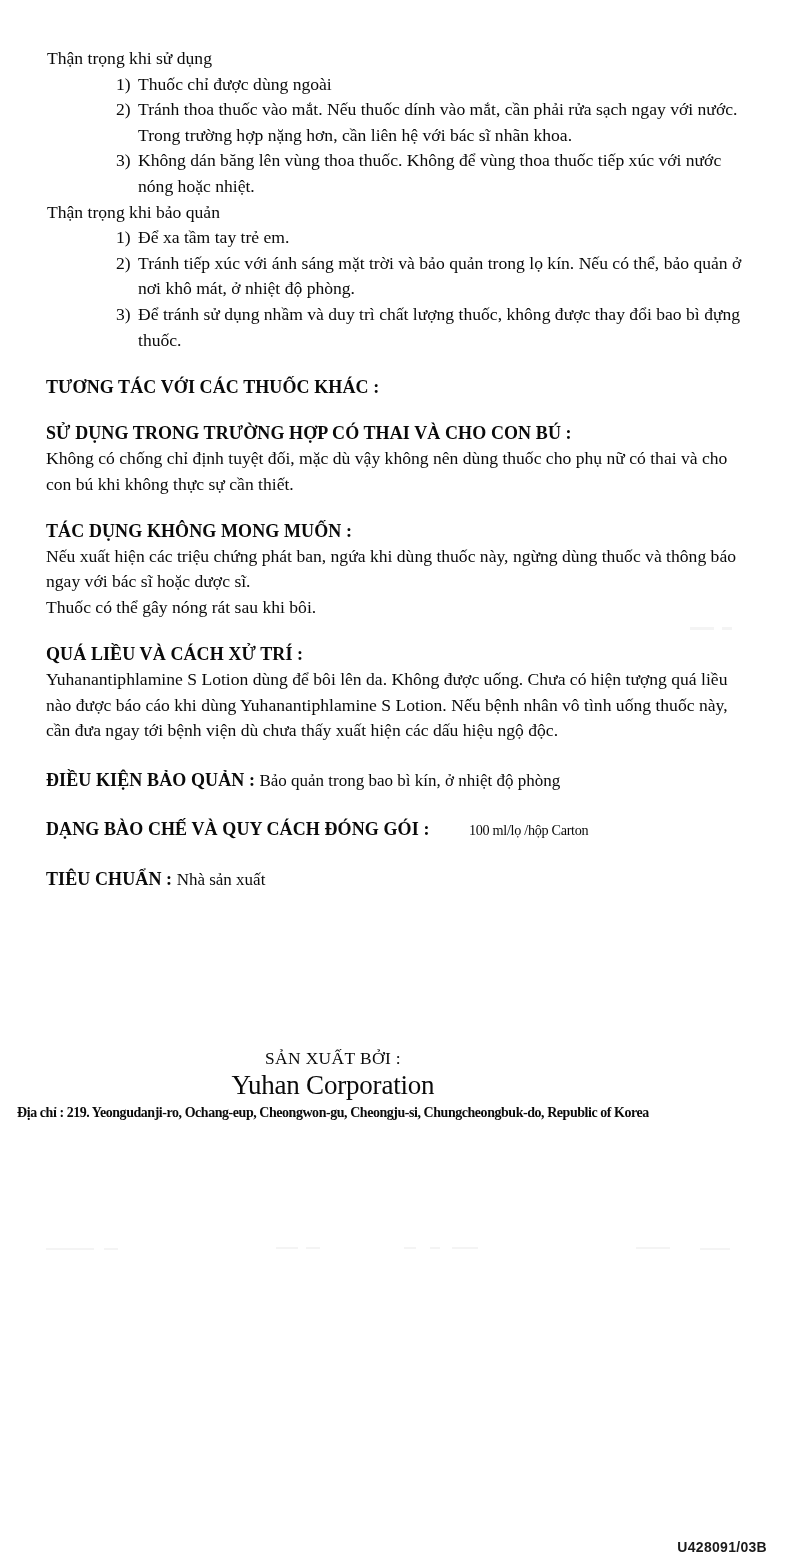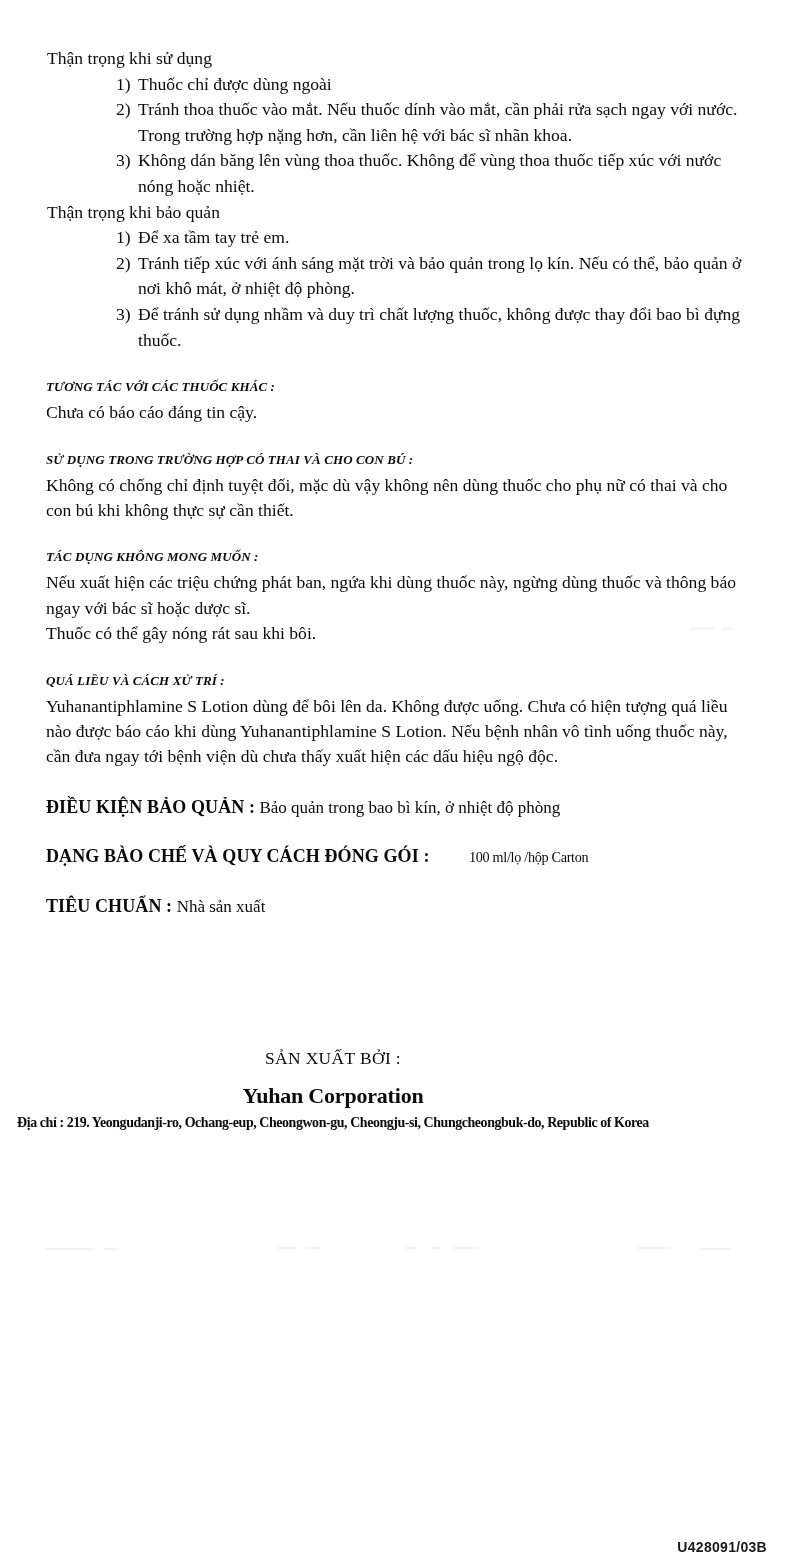--- a/index.html
+++ b/index.html
@@ -63,25 +63,24 @@
     width: 20px;
     text-align: left;
   }
 
   
   .section {
     margin-top: 22px;
   }
   .sec-head {
     font-weight: bold;
-    font-size: 13px;
+    font-size: 18px;
     line-height: 24px;
     letter-spacing: 0.1px;
     margin: 0 0 1px 0;
-    font-style: italic;
   }
   .sec-body {
     font-size: 17.6px;
     line-height: 25.4px;
     margin: 0;
   }
 
   
   .inline-row {
     margin-top: 26px;
@@ -110,25 +109,25 @@
     top: 1046px;
     width: 666px;
     text-align: center;
   }
   .footer .made-by {
     font-size: 17.4px;
     line-height: 24px;
     letter-spacing: 0.4px;
   }
   .footer .company {
-    font-size: 22px;
-    font-weight: bold;
+    font-size: 27px;
+    font-weight: normal;
     line-height: 27px;
     letter-spacing: -0.2px;
-    margin-top: 12px;
+    margin-top: 2px;
   }
   .footer .address {
     font-size: 14.4px;
     font-weight: bold;
     line-height: 20px;
     letter-spacing: -0.45px;
     margin-top: 3px;
     transform: scaleX(0.97);
     transform-origin: center center;
   }
@@ -193,21 +192,20 @@
         </li>
         <li>
           <span class="marker">3)</span>
           <span>Để tránh sử dụng nhầm và duy trì chất lượng thuốc, không được thay đổi bao bì đựng thuốc.</span>
         </li>
       </ul>
     </div>
 
     <div class="section">
       <p class="sec-head">TƯƠNG TÁC VỚI CÁC THUỐC KHÁC :</p>
-      <p class="sec-body">Chưa có báo cáo đáng tin cậy.</p>
     </div>
 
     <div class="section">
       <p class="sec-head">SỬ DỤNG TRONG TRƯỜNG HỢP CÓ THAI VÀ CHO CON BÚ :</p>
       <p class="sec-body">Không có chống chỉ định tuyệt đối, mặc dù vậy không nên dùng thuốc cho phụ nữ có thai và cho con bú khi không thực sự cần thiết.</p>
     </div>
 
     <div class="section">
       <p class="sec-head">TÁC DỤNG KHÔNG MONG MUỐN :</p>
       <p class="sec-body">Nếu xuất hiện các triệu chứng phát ban, ngứa khi dùng thuốc này, ngừng dùng thuốc và thông báo ngay với bác sĩ hoặc dược sĩ.</p>

